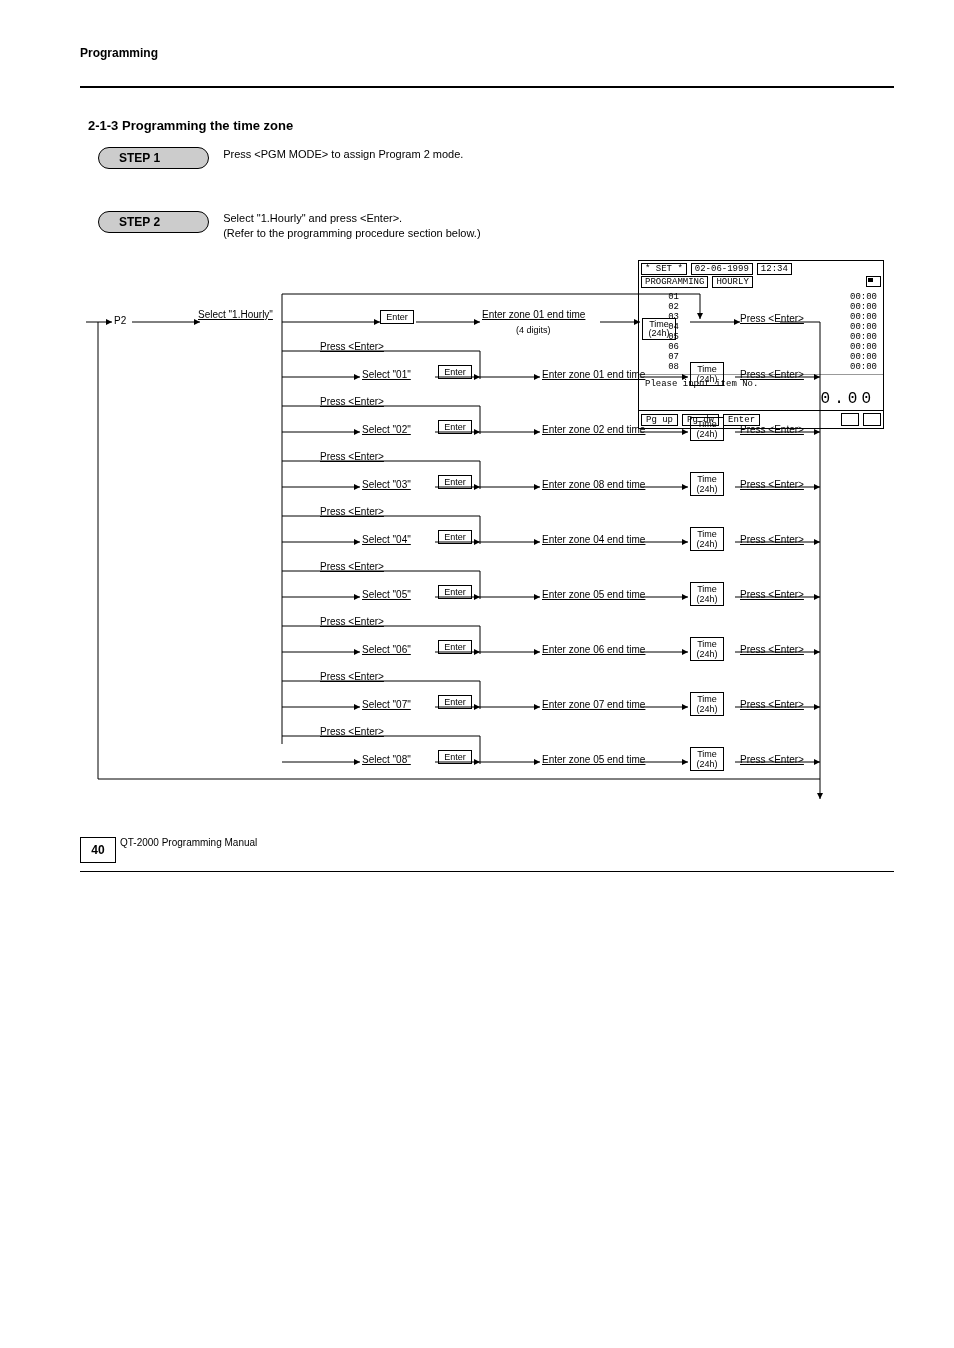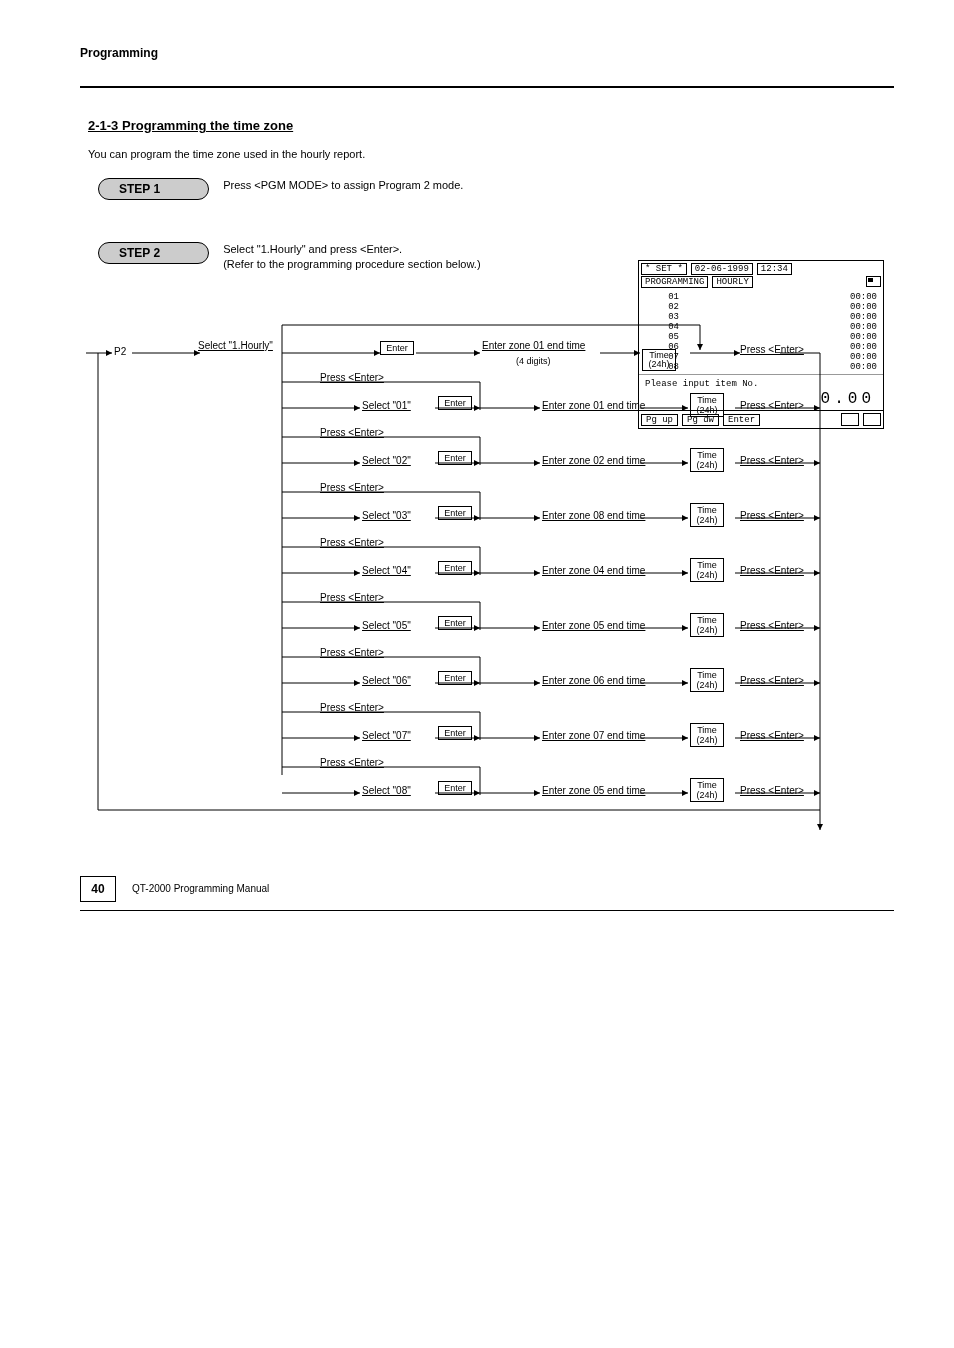--- a/index.html
+++ b/index.html
@@ -19,21 +19,20 @@
     border-top: 2px solid #000;
     margin: 0 0 30px 0;
   }
   .page-title {
     font: bold 12px Arial,sans-serif;
     margin: 6px 0 26px 0;
   }
   .section-title {
     font: bold 13px Arial,sans-serif;
     margin: 16px 0 14px 0;
-    text-decoration: underline;
   }
   .indent { margin-left: 8px; }
   .step-block { margin-left: 10px; }
   .step {
     background: #ccc;
     border: 1px solid #000;
     border-radius: 16px;
     padding: 3px 48px 3px 20px;
     font: bold 12px Arial,sans-serif;
     display: inline-block;
@@ -137,24 +136,23 @@
     border:1px solid #000;
     padding:1px 4px;
     font: 9px Arial,sans-serif;
     text-align:center;
     min-width:24px;
   }
   .under { text-decoration: underline; }
   .small { font-size:9px; }
 
   .footer {
-    margin-top: 36px;
+    margin-top: 28px;
     display:flex;
-    align-items:center;
-    gap: 16px;
+    gap: 4px;
   }
   .footer .pagebox {
     border:1px solid #000;
     width:34px; height:24px;
     display:flex; align-items:center; justify-content:center;
     font: bold 12px Arial,sans-serif;
   }
   .footer .ref { font: 10px Arial,sans-serif; }
 
   .hr-bot { border:none; border-top:1px solid #000; margin-top:8px; }
@@ -163,21 +161,20 @@
 <body>
 
 <div class="page">
 
   <div class="page-title">Programming</div>
 
   <hr class="hr-top">
 
   <div class="indent">
     <div class="section-title">2-1-3 Programming the time zone</div>
-    <div class="step-desc" style="margin:0 0 16px 0;max-width:500px">You can program the time zone used in the hourly report.</div>
 
     <div class="step-block">
       <div class="step-row">
         <div class="step">STEP 1</div>
         <div class="step-desc">Press &lt;PGM MODE&gt; to assign Program 2 mode.</div>
       </div>
       <div class="step-row">
         <div class="step">STEP 2</div>
         <div class="step-desc" style="white-space:pre-line">Select "1.Hourly" and press &lt;Enter&gt;.
 (Refer to the programming procedure section below.)</div>

